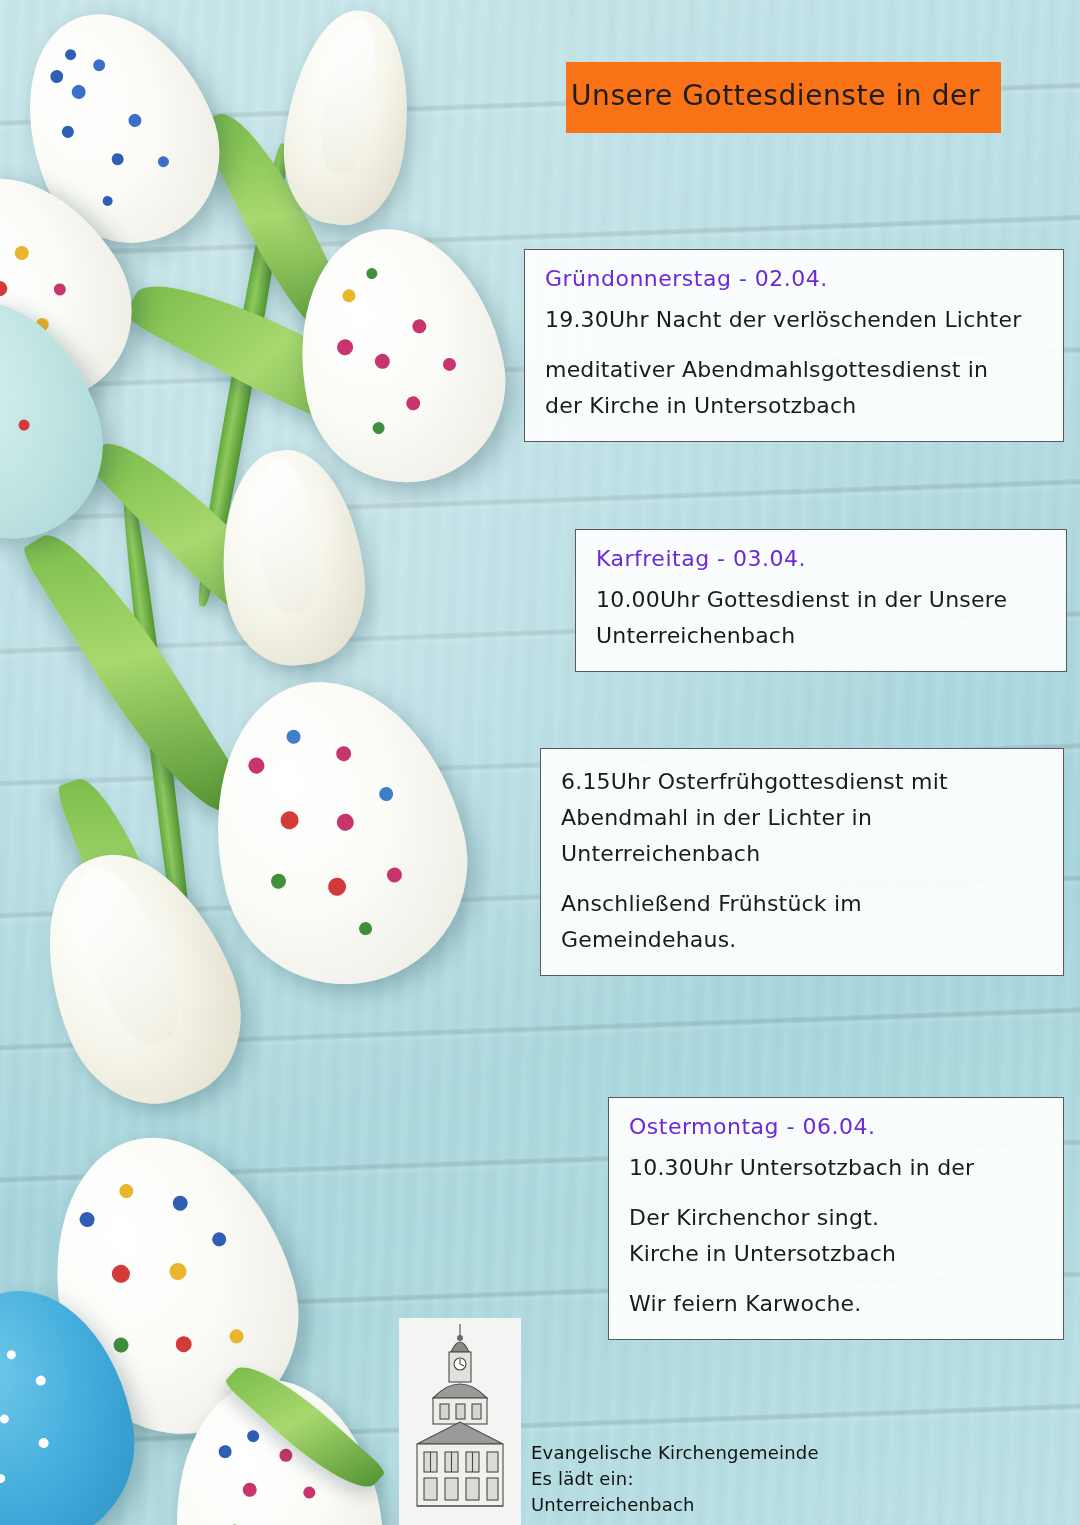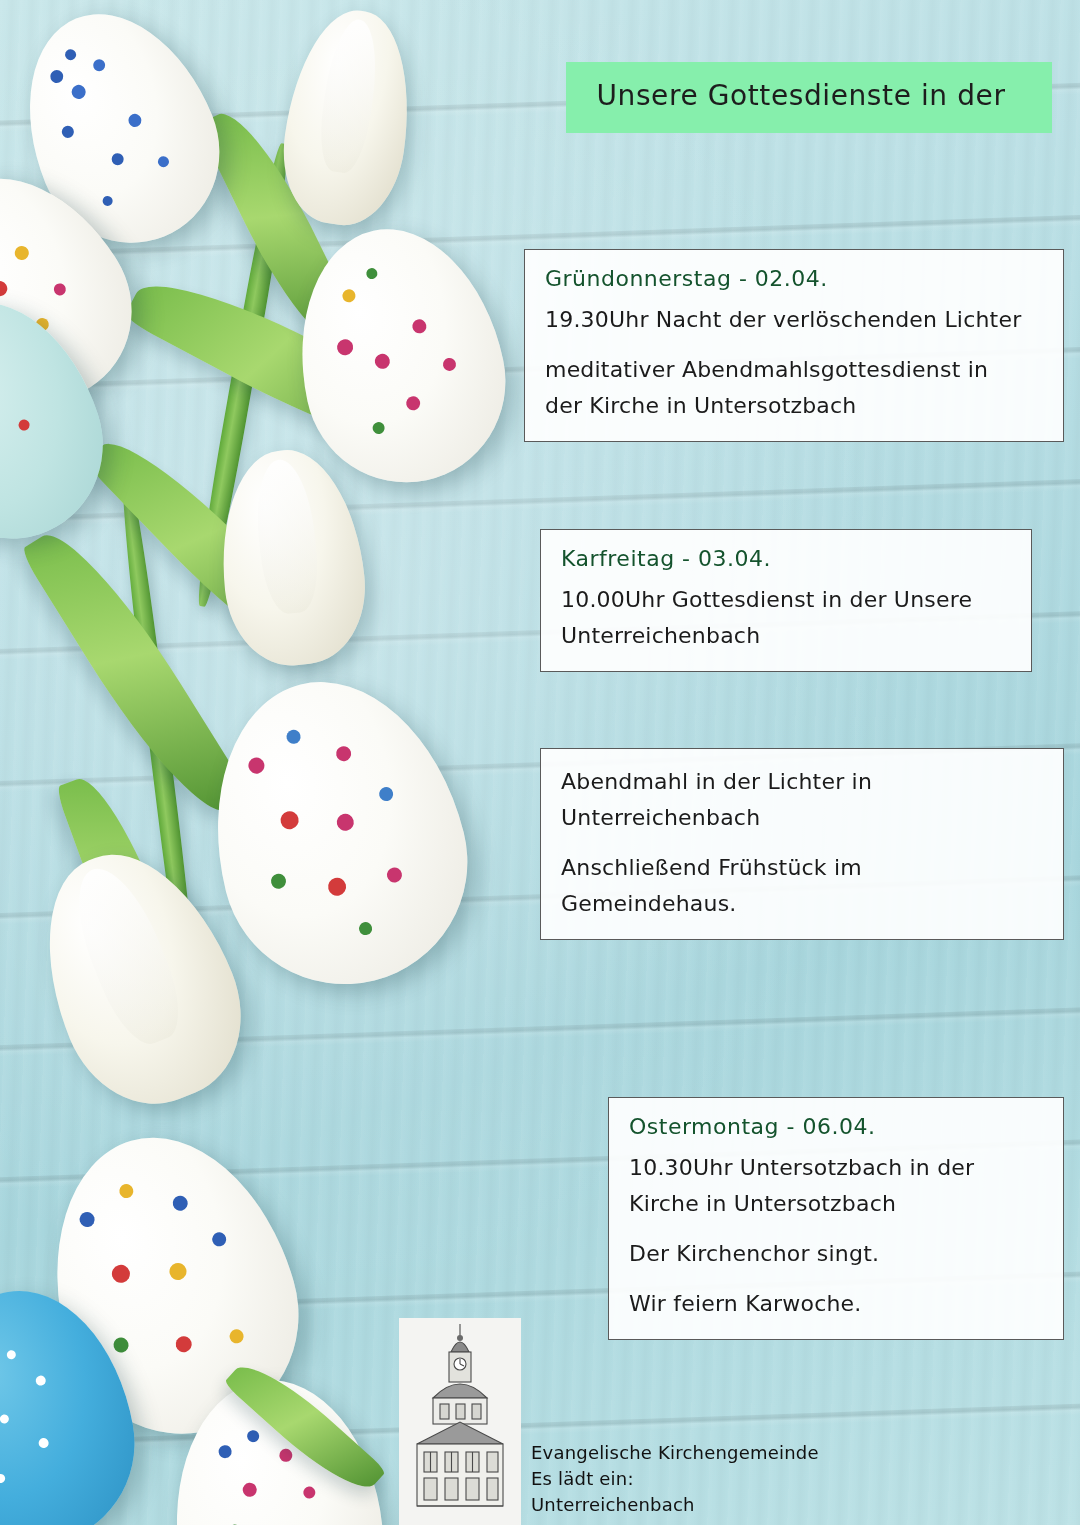--- a/index.html
+++ b/index.html
@@ -100,23 +100,23 @@
   
   .content {
     position: absolute;
     inset: 0;
   }
 
   .title-box {
     position: absolute;
     left: 566px;
     top: 62px;
-    width: 486px;
+    width: 435px;
     padding: 12px 16px 16px 0;
-    background: #86efac;
+    background: #f97316;
     box-sizing: border-box;
     text-align: center;
   }
   .title-line {
     font-family: "DejaVu Sans", sans-serif;
     font-size: 28px;
     letter-spacing: 0.6px;
     color: #1d1d1d;
     line-height: 1.55;
     white-space: nowrap;
@@ -124,35 +124,35 @@
 
   .card {
     position: absolute;
     background: rgba(255,255,255,0.92);
     border: 1px solid #5a5a5a;
     box-sizing: border-box;
     padding: 16px 20px 18px 20px;
   }
   .card-date {
     font-size: 22px;
-    color: #14532d;
+    color: #6d28d9;
     letter-spacing: 0.5px;
     margin-bottom: 12px;
   }
   .card-line {
     font-size: 22px;
     color: #1b1b1b;
     line-height: 1.55;
     letter-spacing: 0.2px;
   }
   .card-line + .card-line { margin-top: 2px; }
   .card-line.gap { margin-top: 16px; }
 
   #card-gruendonnerstag { left: 524px; top: 249px; width: 540px; }
-  #card-karfreitag      { left: 540px; top: 529px; width: 492px; }
+  #card-karfreitag      { left: 575px; top: 529px; width: 492px; }
   #card-ostersonntag    { left: 540px; top: 748px; width: 524px; }
   #card-ostermontag     { left: 608px; top: 1097px; width: 456px; }
 
   
   .logo-box {
     position: absolute;
     left: 399px;
     top: 1318px;
     width: 122px;
     height: 207px;
@@ -291,31 +291,32 @@
       <div class="card-line">der Kirche in Untersotzbach</div>
     </div>
 
     <div class="card" id="card-karfreitag">
       <div class="card-date">Karfreitag - 03.04.</div>
       <div class="card-line">10.00Uhr Gottesdienst in der Unsere</div>
       <div class="card-line">Unterreichenbach</div>
     </div>
 
     <div class="card" id="card-ostersonntag">
+      <div class="card-line">6.15Uhr Osterfrühgottesdienst mit</div>
       <div class="card-line">Abendmahl in der Lichter in</div>
       <div class="card-line">Unterreichenbach</div>
       <div class="card-line gap">Anschließend Frühstück im</div>
       <div class="card-line">Gemeindehaus.</div>
     </div>
 
     <div class="card" id="card-ostermontag">
       <div class="card-date">Ostermontag - 06.04.</div>
       <div class="card-line">10.30Uhr Untersotzbach in der</div>
+      <div class="card-line gap">Der Kirchenchor singt.</div>
       <div class="card-line">Kirche in Untersotzbach</div>
-      <div class="card-line gap">Der Kirchenchor singt.</div>
       <div class="card-line gap">Wir feiern Karwoche.</div>
     </div>
 
     <div class="logo-box">
       <svg width="122" height="207" viewBox="0 0 122 207" xmlns="http://www.w3.org/2000/svg">
         <rect x="0" y="0" width="122" height="207" fill="#f4f4f2"></rect>
         <g stroke="#4a4a4a" fill="none" stroke-width="1.1">
 
           <line x1="61" y1="6" x2="61" y2="18"></line>
           <circle cx="61" cy="20" r="3" fill="#6a6a6a" stroke="none"></circle>

